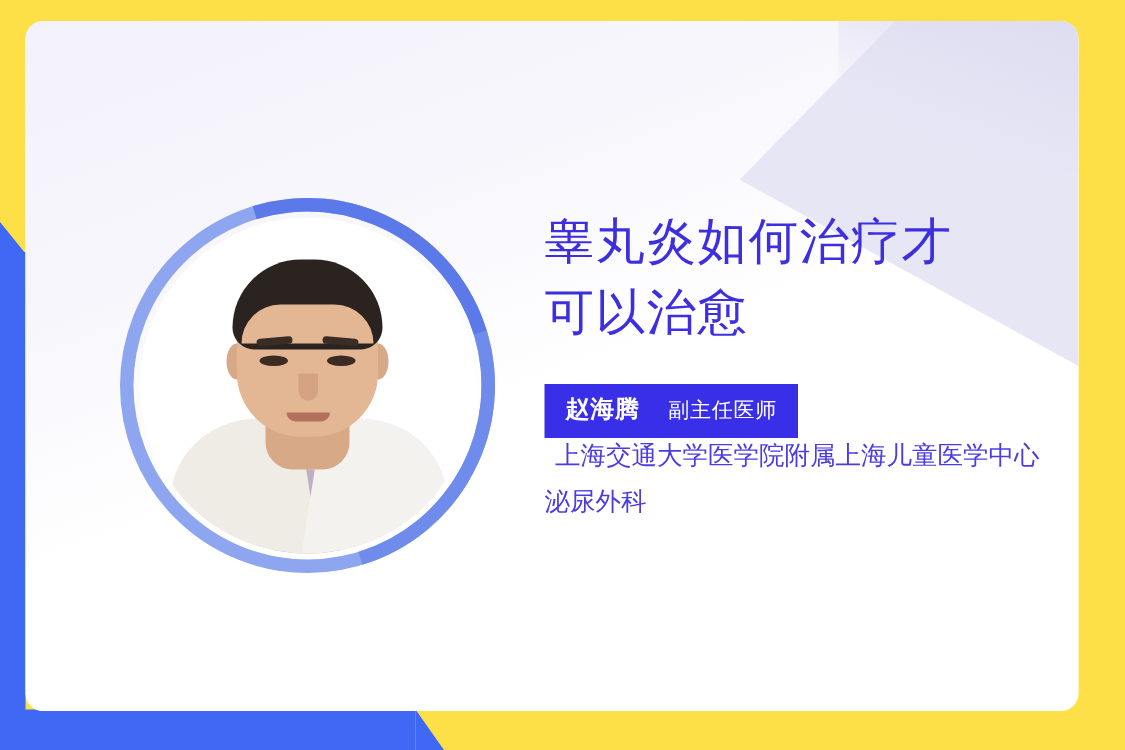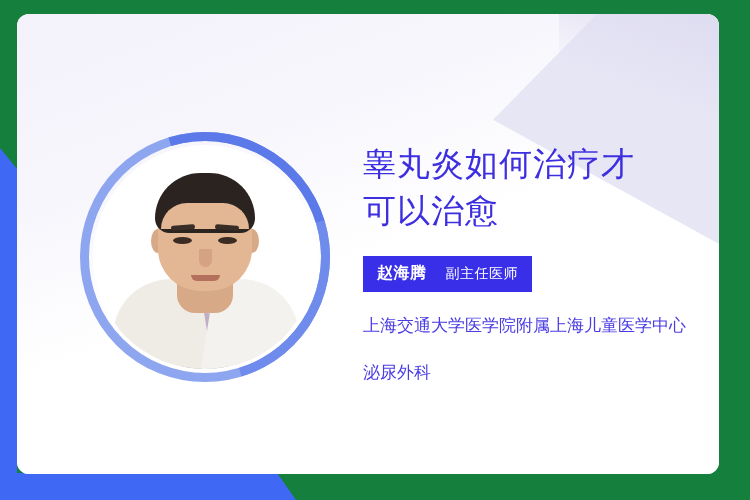--- a/index.html
+++ b/index.html
@@ -11,22 +11,23 @@
     height: 500px;
     overflow: hidden;
     background: #e4e3ed;
     font-family: "Liberation Sans", "DejaVu Sans", sans-serif;
   }
 
   #stage {
     position: relative;
     width: 750px;
     height: 500px;
-    background: #15803d;
+    background: #fde047;
     overflow: hidden;
+    font-family: Liberation Mono, monospace;
   }
 
   
   .deco-left-bar {
     position: absolute;
     left: 0;
     top: 168px;
     width: 17px;
     height: 332px;
     background: #3f68f4;
@@ -294,28 +295,28 @@
     font-weight: bold;
     letter-spacing: .5px;
   }
   .badge-title {
     font-size: 14px;
     font-weight: 400;
     margin-left: 19px;
     letter-spacing: .5px;
   }
   .hospital {
-    margin-top: 20px;
     font-size: 17px;
     line-height: 28px;
     color: #4a3ce4;
     width: 330px;
+    text-align: right;
   }
   .department {
-    margin-top: 20px;
+    margin-top: 4px;
     font-size: 17px;
     line-height: 26px;
     color: #4a3ce4;
   }
 </style>
 </head>
 <body>
 
 <div id="stage">
 

